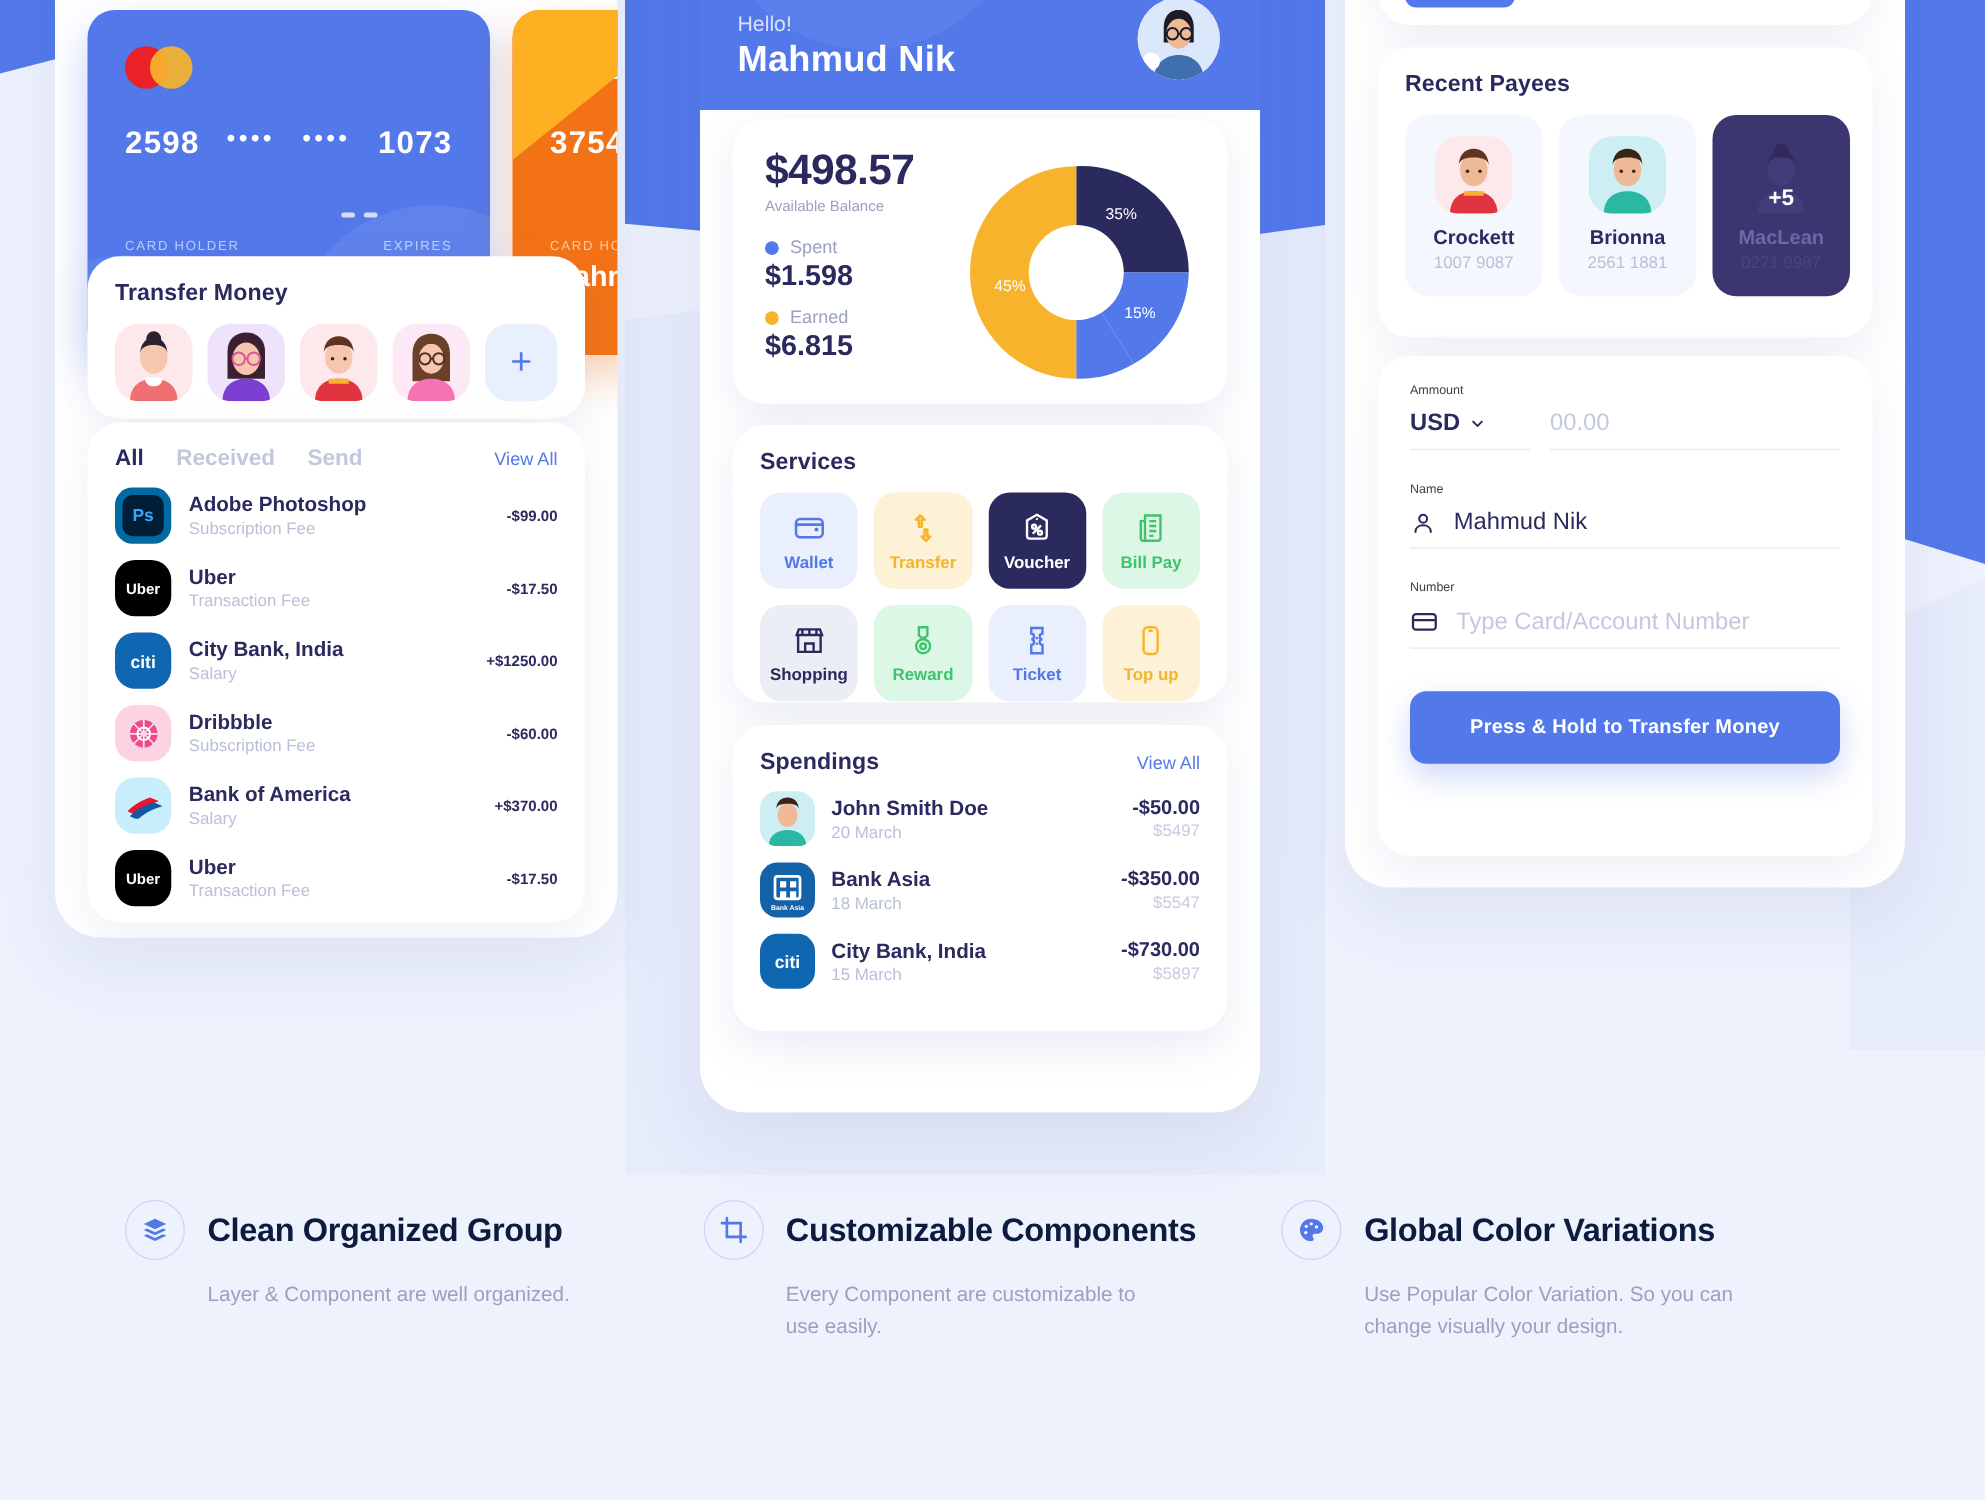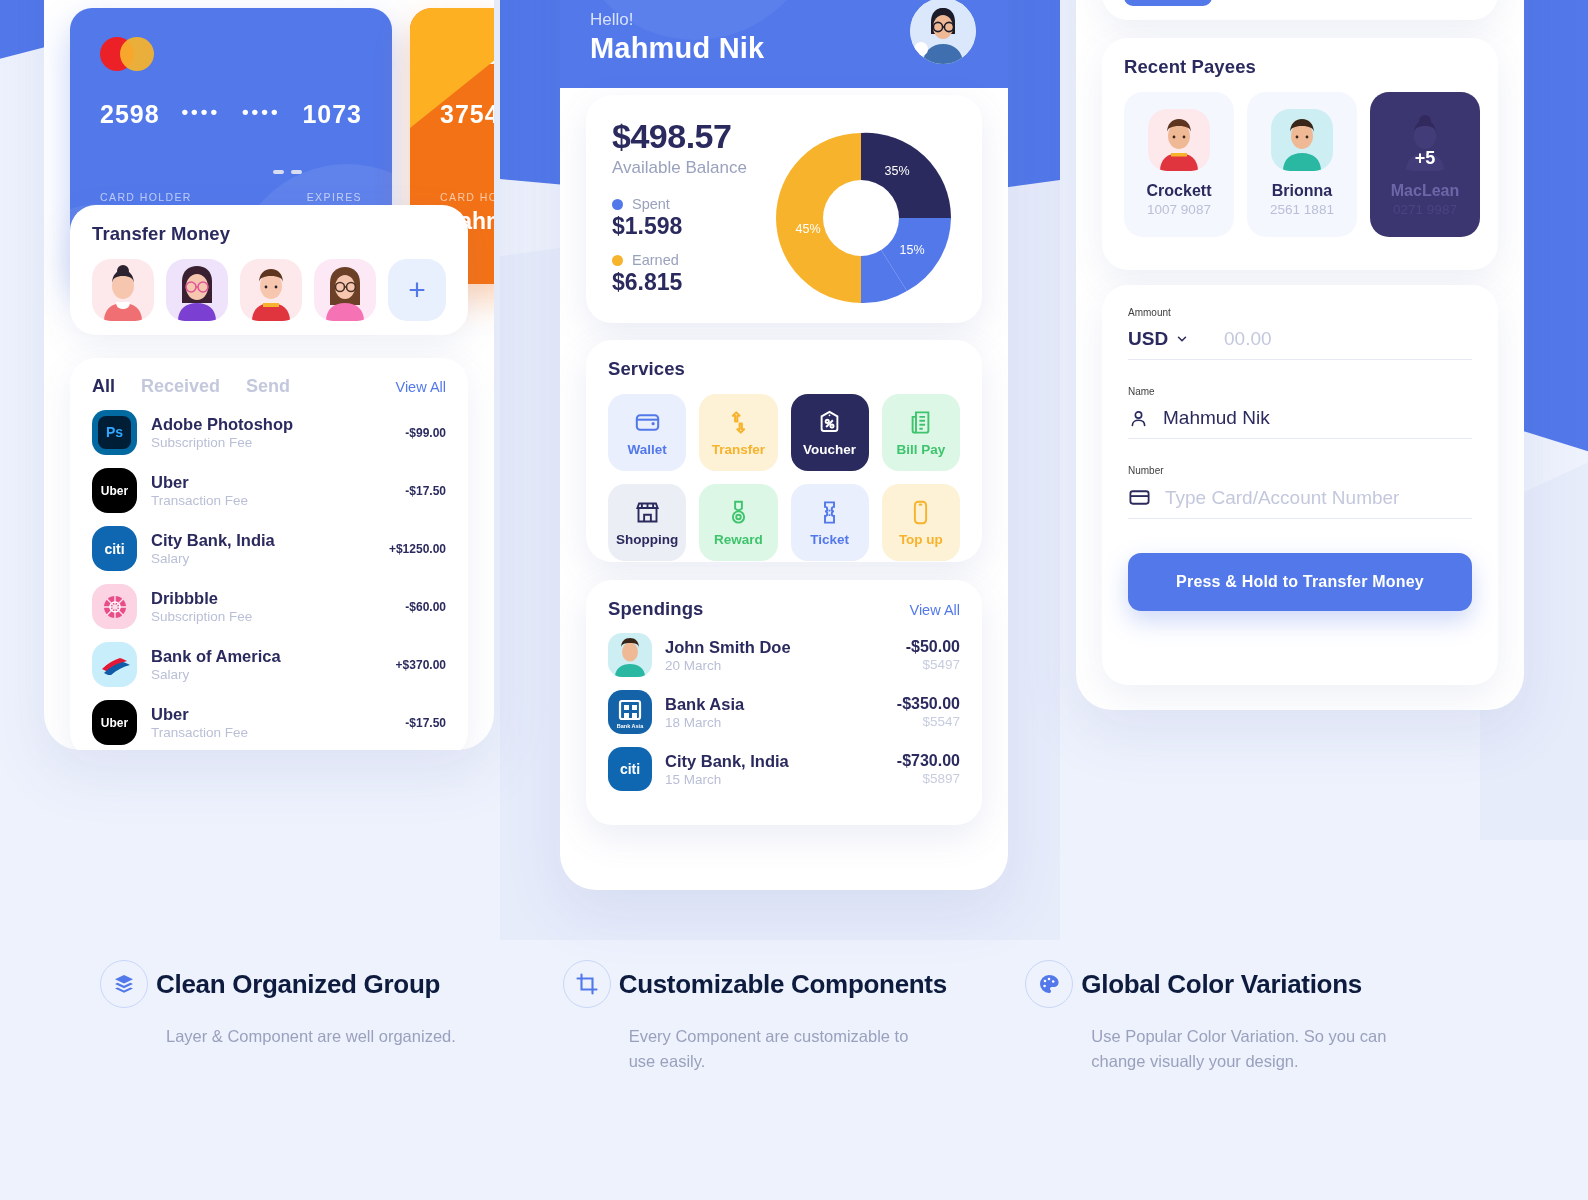--- a/index.html
+++ b/index.html
@@ -77,21 +77,21 @@
   #transfer-money { top: 325px; width: 398px; height: 130px; padding: 18px 22px; }
   .sect-title { font-size: 18.5px; font-weight: 700; color: #2b2a5e; letter-spacing: .1px; }
   .avatars { display: flex; gap: 12px; margin-top: 14px; }
   .av { width: 62px; height: 62px; border-radius: 19px; overflow: hidden; position: relative; flex: none; }
   .plus-btn {
     width: 62px; height: 62px; border-radius: 19px; background: #e8effd;
     display: flex; align-items: center; justify-content: center;
     color: #5278ea; font-size: 30px; font-weight: 300; line-height: 1;
   }
 
-  #tx-card { top: 478px; width: 398px; height: 400px; padding: 18px 22px 0; }
+  #tx-card { top: 458px; width: 398px; height: 400px; padding: 18px 22px 0; }
   .tx-head { display: flex; align-items: baseline; gap: 26px; }
   .tab { font-size: 18px; font-weight: 700; color: #c3c8dd; }
   .tab.on { color: #2b2a5e; }
   .view-all { margin-left: auto; font-size: 14.5px; color: #5278ea; font-weight: 500; }
   .tx { display: flex; align-items: center; gap: 14px; margin-top: 13px; }
   .tx .logo { width: 45px; height: 45px; border-radius: 14px; flex: none;
               display:flex; align-items:center; justify-content:center;
               font-size: 13px; font-weight: 700; overflow: hidden; }
   .tx .tt { flex: 1; min-width: 0; }
   .tx .tname { font-size: 16.5px; font-weight: 700; color: #2b2a5e; }
@@ -108,21 +108,21 @@
   .uavatar { position: absolute; right: 32px; top: 118px; width: 66px; height: 66px;
              border-radius: 50%; overflow: hidden; background: #dbe7fb; }
   .uavatar .dot { position: absolute; left: 4px; bottom: 8px; width: 14px; height: 14px;
                   border-radius: 50%; background: #fff; z-index: 3; }
 
   .c-card { position: absolute; left: 26px; background: #fff; border-radius: 26px;
             box-shadow: 0 12px 36px rgba(92,110,170,.12); }
   #balance-card { top: 215px; width: 396px; height: 228px; padding: 22px 26px; }
   .bal-flex { display: flex; align-items: flex-start; }
   .bal-amt { font-size: 34px; font-weight: 700; color: #2b2a5e; letter-spacing: -.5px; }
-  .bal-lbl { font-size: 17px; color: #9aa1bd; margin-top: 2px; }
+  .bal-lbl { font-size: 12px; color: #9aa1bd; margin-top: 2px; }
   .legend { margin-top: 18px; }
   .leg { display: flex; align-items: center; gap: 9px; }
   .leg i { width: 11px; height: 11px; border-radius: 50%; display: block; }
   .leg span { font-size: 14.5px; color: #9aa1bd; }
   .leg-val { font-size: 23px; font-weight: 700; color: #2b2a5e; margin: 1px 0 12px 0; }
   .donut-wrap { margin-left: auto; margin-top: 6px; position: relative; }
 
   #services-card { top: 460px; width: 396px; height: 222px; padding: 18px 22px; }
   .svc-grid { display: grid; grid-template-columns: repeat(4, 1fr); gap: 13px; margin-top: 14px; }
   .svc { height: 77px; border-radius: 17px; display: flex; flex-direction: column;
@@ -158,41 +158,41 @@
   .payee .pav { width: 62px; height: 62px; border-radius: 19px; overflow: hidden; position: relative; }
   .payee .pname { font-size: 16px; font-weight: 700; color: #2b2a5e; margin-top: 11px; }
   .payee .pnum { font-size: 13.5px; color: #b9bfd6; margin-top: 2px; }
   .payee.dark .pname { color: #6d66a8; }
   .payee.dark .pnum { color: #4a4482; }
   .payee .more { position: absolute; inset: 0; display: flex; align-items: flex-end;
                  justify-content: center; padding-bottom: 2px; color: #fff; font-size: 18px; font-weight: 700; z-index: 4; }
 
   #form-card { top: 575px; width: 396px; height: 400px; padding: 22px 26px; }
   .f-lbl { font-size: 10px; color: #404040; margin-bottom: 10px; }
-  .f-row { display: flex; align-items: flex-end; gap: 0; }
+  .f-row { display: flex; align-items: flex-end; gap: 16px; }
   .f-cur { display: flex; align-items: center; gap: 7px; width: 96px;
            border-bottom: 1.5px solid #e6e9f4; padding-bottom: 9px; }
   .f-cur b { font-size: 19px; color: #2b2a5e; font-weight: 700; }
   .f-amt { flex: 1; border-bottom: 1.5px solid #e6e9f4; padding-bottom: 9px;
            font-size: 19px; color: #c3c8dd; }
   .f-field { display: flex; align-items: center; gap: 14px;
              border-bottom: 1.5px solid #e6e9f4; padding-bottom: 9px; }
   .f-field .fv { font-size: 19px; color: #2b2a5e; }
   .f-field .fph { font-size: 19px; color: #c3c8dd; }
   .f-group { margin-top: 26px; }
   .btn-primary { margin-top: 34px; height: 58px; border-radius: 13px; background: #5278ea;
                  color: #fff; font-size: 16px; font-weight: 700; display: flex;
                  align-items: center; justify-content: center; letter-spacing: .2px;
                  box-shadow: 0 10px 24px rgba(82,120,234,.28); }
 
   
   .features { position: absolute; left: 0; top: 960px; width: 1588px;
               display: grid; grid-template-columns: repeat(3, 1fr); padding: 0 100px; }
   .feat { padding-right: 60px; }
-  .feat-head { display: flex; align-items: center; gap: 8px; }
+  .feat-head { display: flex; align-items: center; gap: 18px; }
   .feat-ico { width: 48px; height: 48px; border-radius: 50%; border: 1.5px solid #c9d6f7;
               display: flex; align-items: center; justify-content: center; flex: none; }
   .feat-title { font-size: 26px; font-weight: 700; color: #0d1b3e; letter-spacing: -.3px; }
   .feat-desc { margin-top: 16px; margin-left: 66px; font-size: 16.5px; color: #9aa1bd; line-height: 1.5; max-width: 310px; }
 
   
   .face { position: absolute; left: 0; top: 0; width: 100%; height: 100%; }
 </style>
 </head>
 <body>

